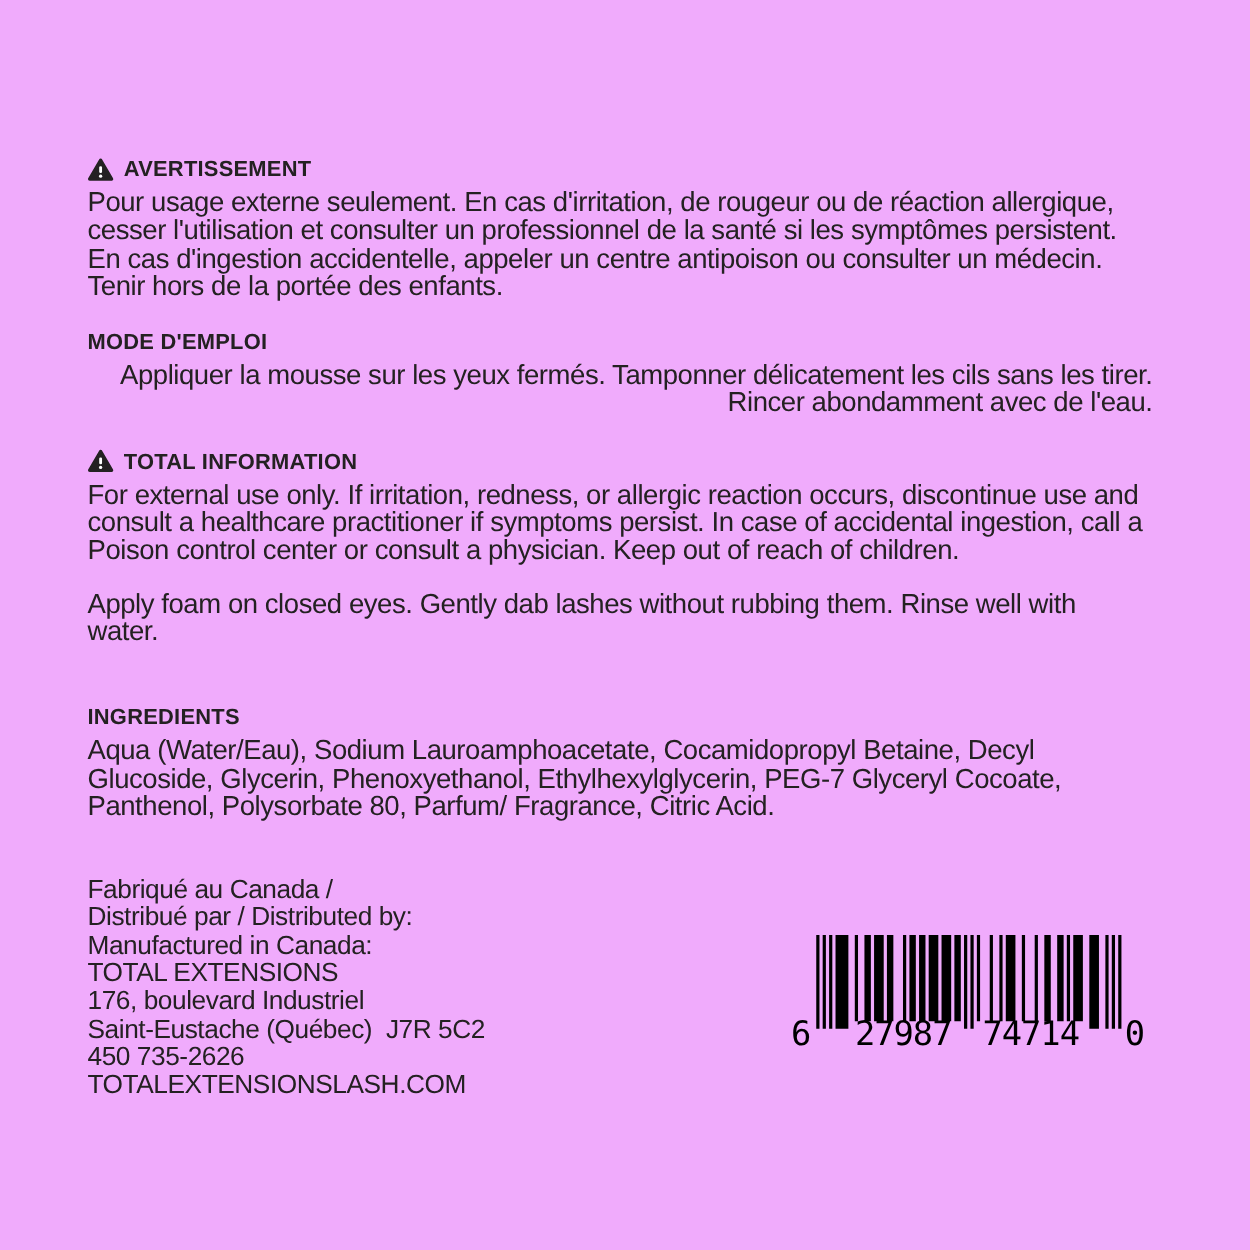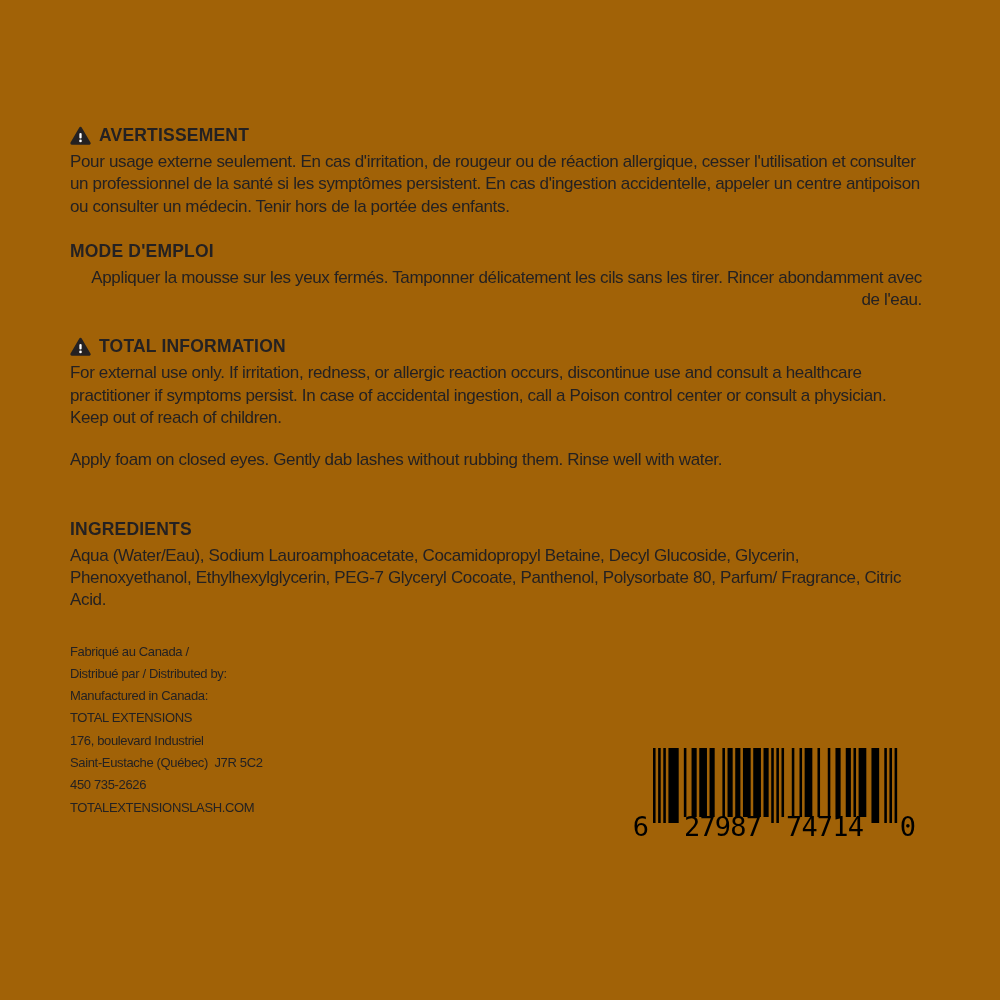--- a/index.html
+++ b/index.html
@@ -4,21 +4,21 @@
 <style>
   html, body {
     margin: 0;
     padding: 0;
     background: #ffffff;
   }
   .label-canvas {
     position: relative;
     width: 1000px;
     height: 1000px;
-    background: #a16207;
+    background: #f0abfc;
     overflow: hidden;
     font-family: "Liberation Sans", sans-serif;
     color: #242122;
     text-decoration: underline;
   }
   .content {
     position: absolute;
     left: 70px;
     top: 122px;
     width: 852px;
@@ -37,27 +37,27 @@
     margin-bottom: 2px;
   }
   .heading {
     font-size: 17.5px;
     font-weight: bold;
     letter-spacing: 0.2px;
     white-space: nowrap;
   }
   .warn-icon { display: inline-flex; flex: 0 0 auto; }
   .body-text {
-    font-size: 17px;
+    font-size: 22px;
     line-height: 22.3px;
     letter-spacing: -0.35px;
   }
   .manufacturer {
-    margin-top: 29px;
-    font-size: 13px;
+    margin-top: 45px;
+    font-size: 21px;
     line-height: 22.3px;
     letter-spacing: -0.35px;
   }
   .manufacturer div { white-space: pre-wrap; }
   .barcode-wrap {
     position: absolute;
     left: 622px;
     top: 744px;
     width: 300px;
     height: 100px;

